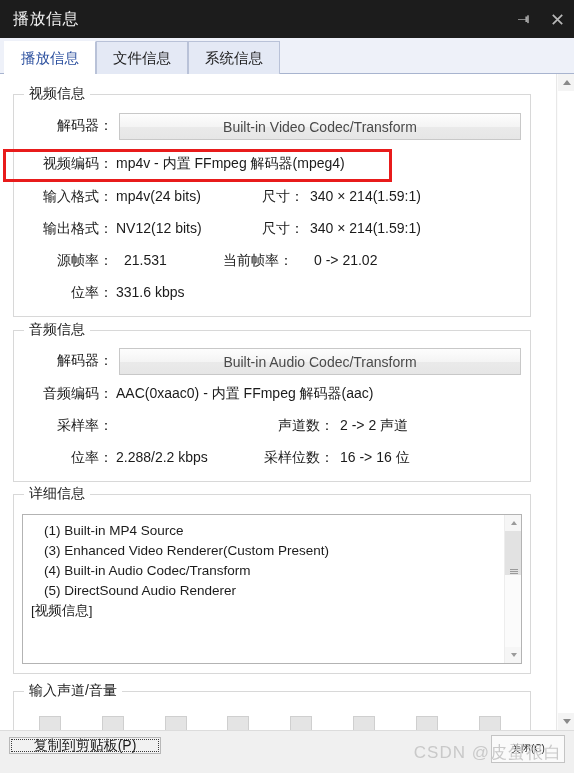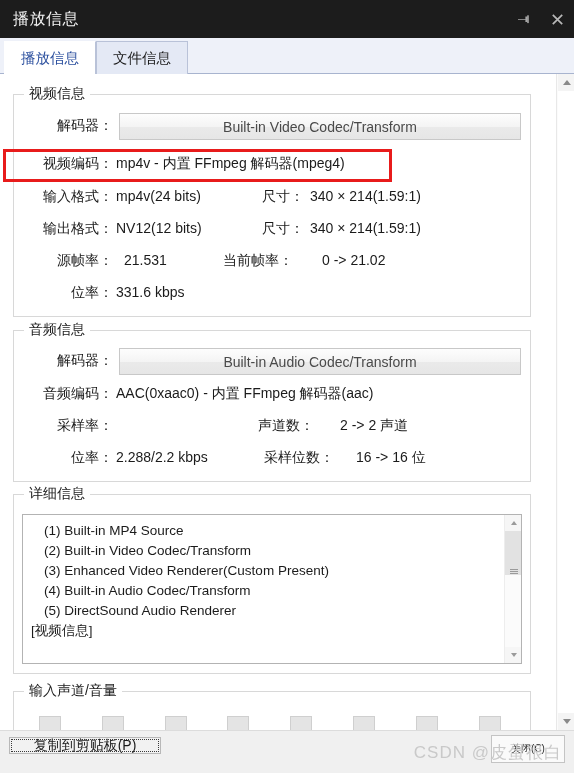--- a/index.html
+++ b/index.html
@@ -288,20 +288,21 @@
         <svg width="17" height="17" viewBox="0 0 17 17">
           <path d="M3.8 3.8 L13.2 13.2 M13.2 3.8 L3.8 13.2" stroke="#b8b8b8" stroke-width="1.7" fill="none"></path>
         </svg>
       </div>
     </div>
   </div>
 
   <div class="tabstrip">
     <div class="tab active" id="tab0">播放信息</div>
     <div class="tab" id="tab1">文件信息</div>
+    <div class="tab" id="tab2">系统信息</div>
   </div>
 
   <div class="vscroll">
     <div class="vscroll-track"></div>
     <div class="vscroll-btn up">
         <div class="arrow-up"></div>
       </div>
     <div class="vscroll-btn down">
         <div class="arrow-dn"></div>
       </div>
@@ -355,21 +356,21 @@
     <div class="row" style="left:13px; top:178px; width:100px; justify-content:flex-end;">
       <span class="lbl">源帧率：</span>
     </div>
     <div class="row" style="left:116px; top:178px;">
       <span class="val" style="margin-left:8px;">21.531</span>
     </div>
     <div class="row" style="left:212px; top:178px; width:92px; justify-content:center;">
       <span class="lbl">当前帧率：</span>
     </div>
     <div class="row" style="left:310px; top:178px;">
-      <span class="val" style="margin-left:12px;">0 -&gt; 21.02</span>
+      <span class="val" style="margin-left:4px;">0 -&gt; 21.02</span>
     </div>
 
     <div class="row" style="left:13px; top:210px; width:100px; justify-content:flex-end;">
       <span class="lbl">位率：</span>
     </div>
     <div class="row" style="left:116px; top:210px;">
       <span class="val" style="margin-left:0;">331.6 kbps</span>
     </div>
 
     <div class="group" style="left:13px; top:256px; width:518px; height:152px;">
@@ -384,48 +385,47 @@
     <div class="row" style="left:13px; top:311px; width:100px; justify-content:flex-end;">
       <span class="lbl">音频编码：</span>
     </div>
     <div class="row" style="left:116px; top:311px;">
       <span class="val" style="margin-left:0;">AAC(0xaac0) - 内置 FFmpeg 解码器(aac)</span>
     </div>
 
     <div class="row" style="left:13px; top:343px; width:100px; justify-content:flex-end;">
       <span class="lbl">采样率：</span>
     </div>
-    <div class="row" style="left:258px; top:343px; width:76px; ">
+    <div class="row" style="left:258px; top:343px; width:76px; justify-content:flex-end;">
       <span class="lbl">声道数：</span>
     </div>
     <div class="row" style="left:340px; top:343px;">
       <span class="val" style="margin-left:0;">2 -&gt; 2 声道</span>
     </div>
 
     <div class="row" style="left:13px; top:375px; width:100px; justify-content:flex-end;">
       <span class="lbl">位率：</span>
     </div>
     <div class="row" style="left:116px; top:375px;">
       <span class="val" style="margin-left:0;">2.288/2.2 kbps</span>
     </div>
     <div class="row" style="left:244px; top:375px; width:90px; justify-content:flex-end;">
       <span class="lbl">采样位数：</span>
     </div>
     <div class="row" style="left:340px; top:375px;">
-      <span class="val" style="margin-left:16px;">16 -&gt; 16 位</span>
+      <span class="val" style="margin-left:0;">16 -&gt; 16 位</span>
     </div>
 
     <div class="group" style="left:13px; top:420px; width:518px; height:180px;">
       <div class="group-title">详细信息</div>
     </div>
 
     <div class="listbox" style="left:22px; top:440px; width:500px; height:150px;">
       <div class="listbox-inner">
         <div class="lb-line indent">(1) Built-in MP4 Source</div>
-        <div class="lb-line indent">(2) Built-in Video Codec/Transform</div>
         <div class="lb-line indent">(3) Enhanced Video Renderer(Custom Present)</div>
         <div class="lb-line indent">(4) Built-in Audio Codec/Transform</div>
         <div class="lb-line indent">(5) DirectSound Audio Renderer</div>
         <div class="lb-line"></div>
         <div class="lb-line">[视频信息]</div>
       </div>
       <div class="lb-scroll">
         <div class="lb-sb-btn up">
             <div class="lb-arrow-up"></div>
           </div>

